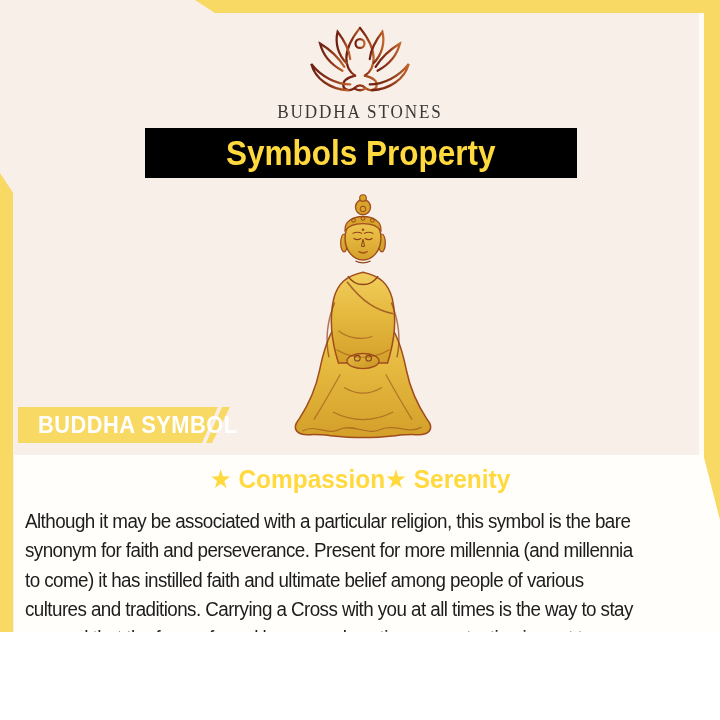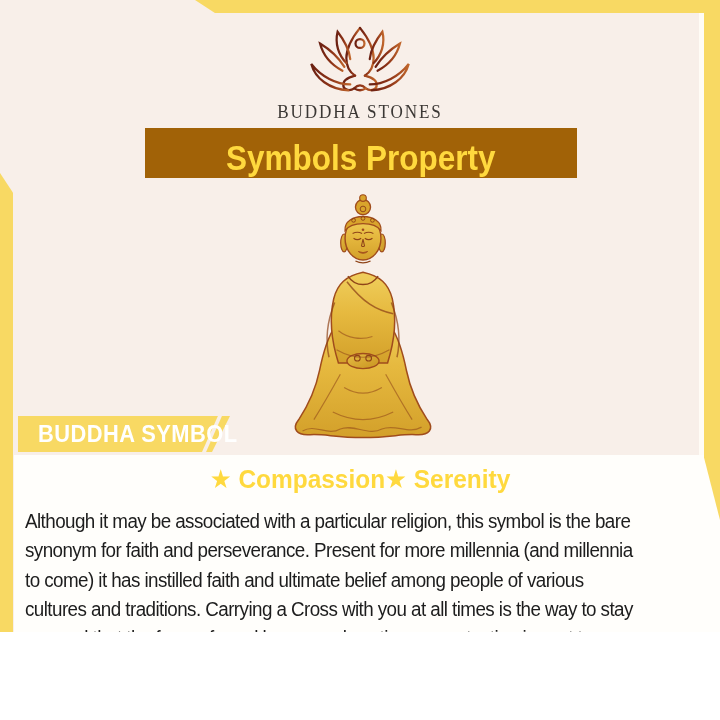--- a/index.html
+++ b/index.html
@@ -23,28 +23,28 @@
   
   .white-card{position:absolute;left:14px;top:455px;width:706px;height:246px;
     background:#fffefb;z-index:1;}
   .logo-svg{position:absolute;left:298px;top:24px;width:124px;height:76px;}
   .brand-name{position:absolute;left:0;top:102px;width:720px;text-align:center;
     font-family:"Liberation Serif","DejaVu Serif",serif;
     font-size:18px;letter-spacing:2px;color:#3b3734;font-weight:normal;
     transform:scaleX(0.95);}
   
   .title-banner{position:absolute;left:145px;top:128px;width:432px;height:50px;
-    background:#a16207;z-index:4;display:flex;align-items:flex-end;justify-content:center;}
+    background:#000000;z-index:4;display:flex;align-items:center;justify-content:center;}
   .title-banner .title-text{
     font-size:35px;font-weight:bold;color:#ffd93e;letter-spacing:0;
     transform:scaleX(0.9);white-space:nowrap;}
   
   .buddha-svg{position:absolute;left:278px;top:188px;width:170px;height:262px;z-index:2;}
   
-  .badge{position:absolute;left:18px;top:407px;width:212px;height:36px;z-index:5;margin-top:9px;}
+  .badge{position:absolute;left:18px;top:407px;width:212px;height:36px;z-index:5;}
   .badge-main,.badge-tip{position:absolute;left:0;top:0;width:100%;height:100%;background:#f8d963;}
   .badge-main{clip-path:polygon(0 0,94.3% 0,86.8% 100%,0 100%);}
   .badge-tip{clip-path:polygon(96.2% 0,100% 0,91.5% 100%,88.7% 100%);}
   .badge-label{position:absolute;left:20px;top:0;height:36px;line-height:37px;
     font-size:23px;font-weight:bold;color:#ffffff;letter-spacing:0.5px;
     transform:scaleX(0.95);transform-origin:0 50%;white-space:nowrap;}
   
   .traits-heading{position:absolute;left:0;top:464px;width:720px;text-align:center;z-index:4;
     font-size:26px;font-weight:bold;color:#ffd93e;
     transform:scaleX(0.94);white-space:nowrap;}

